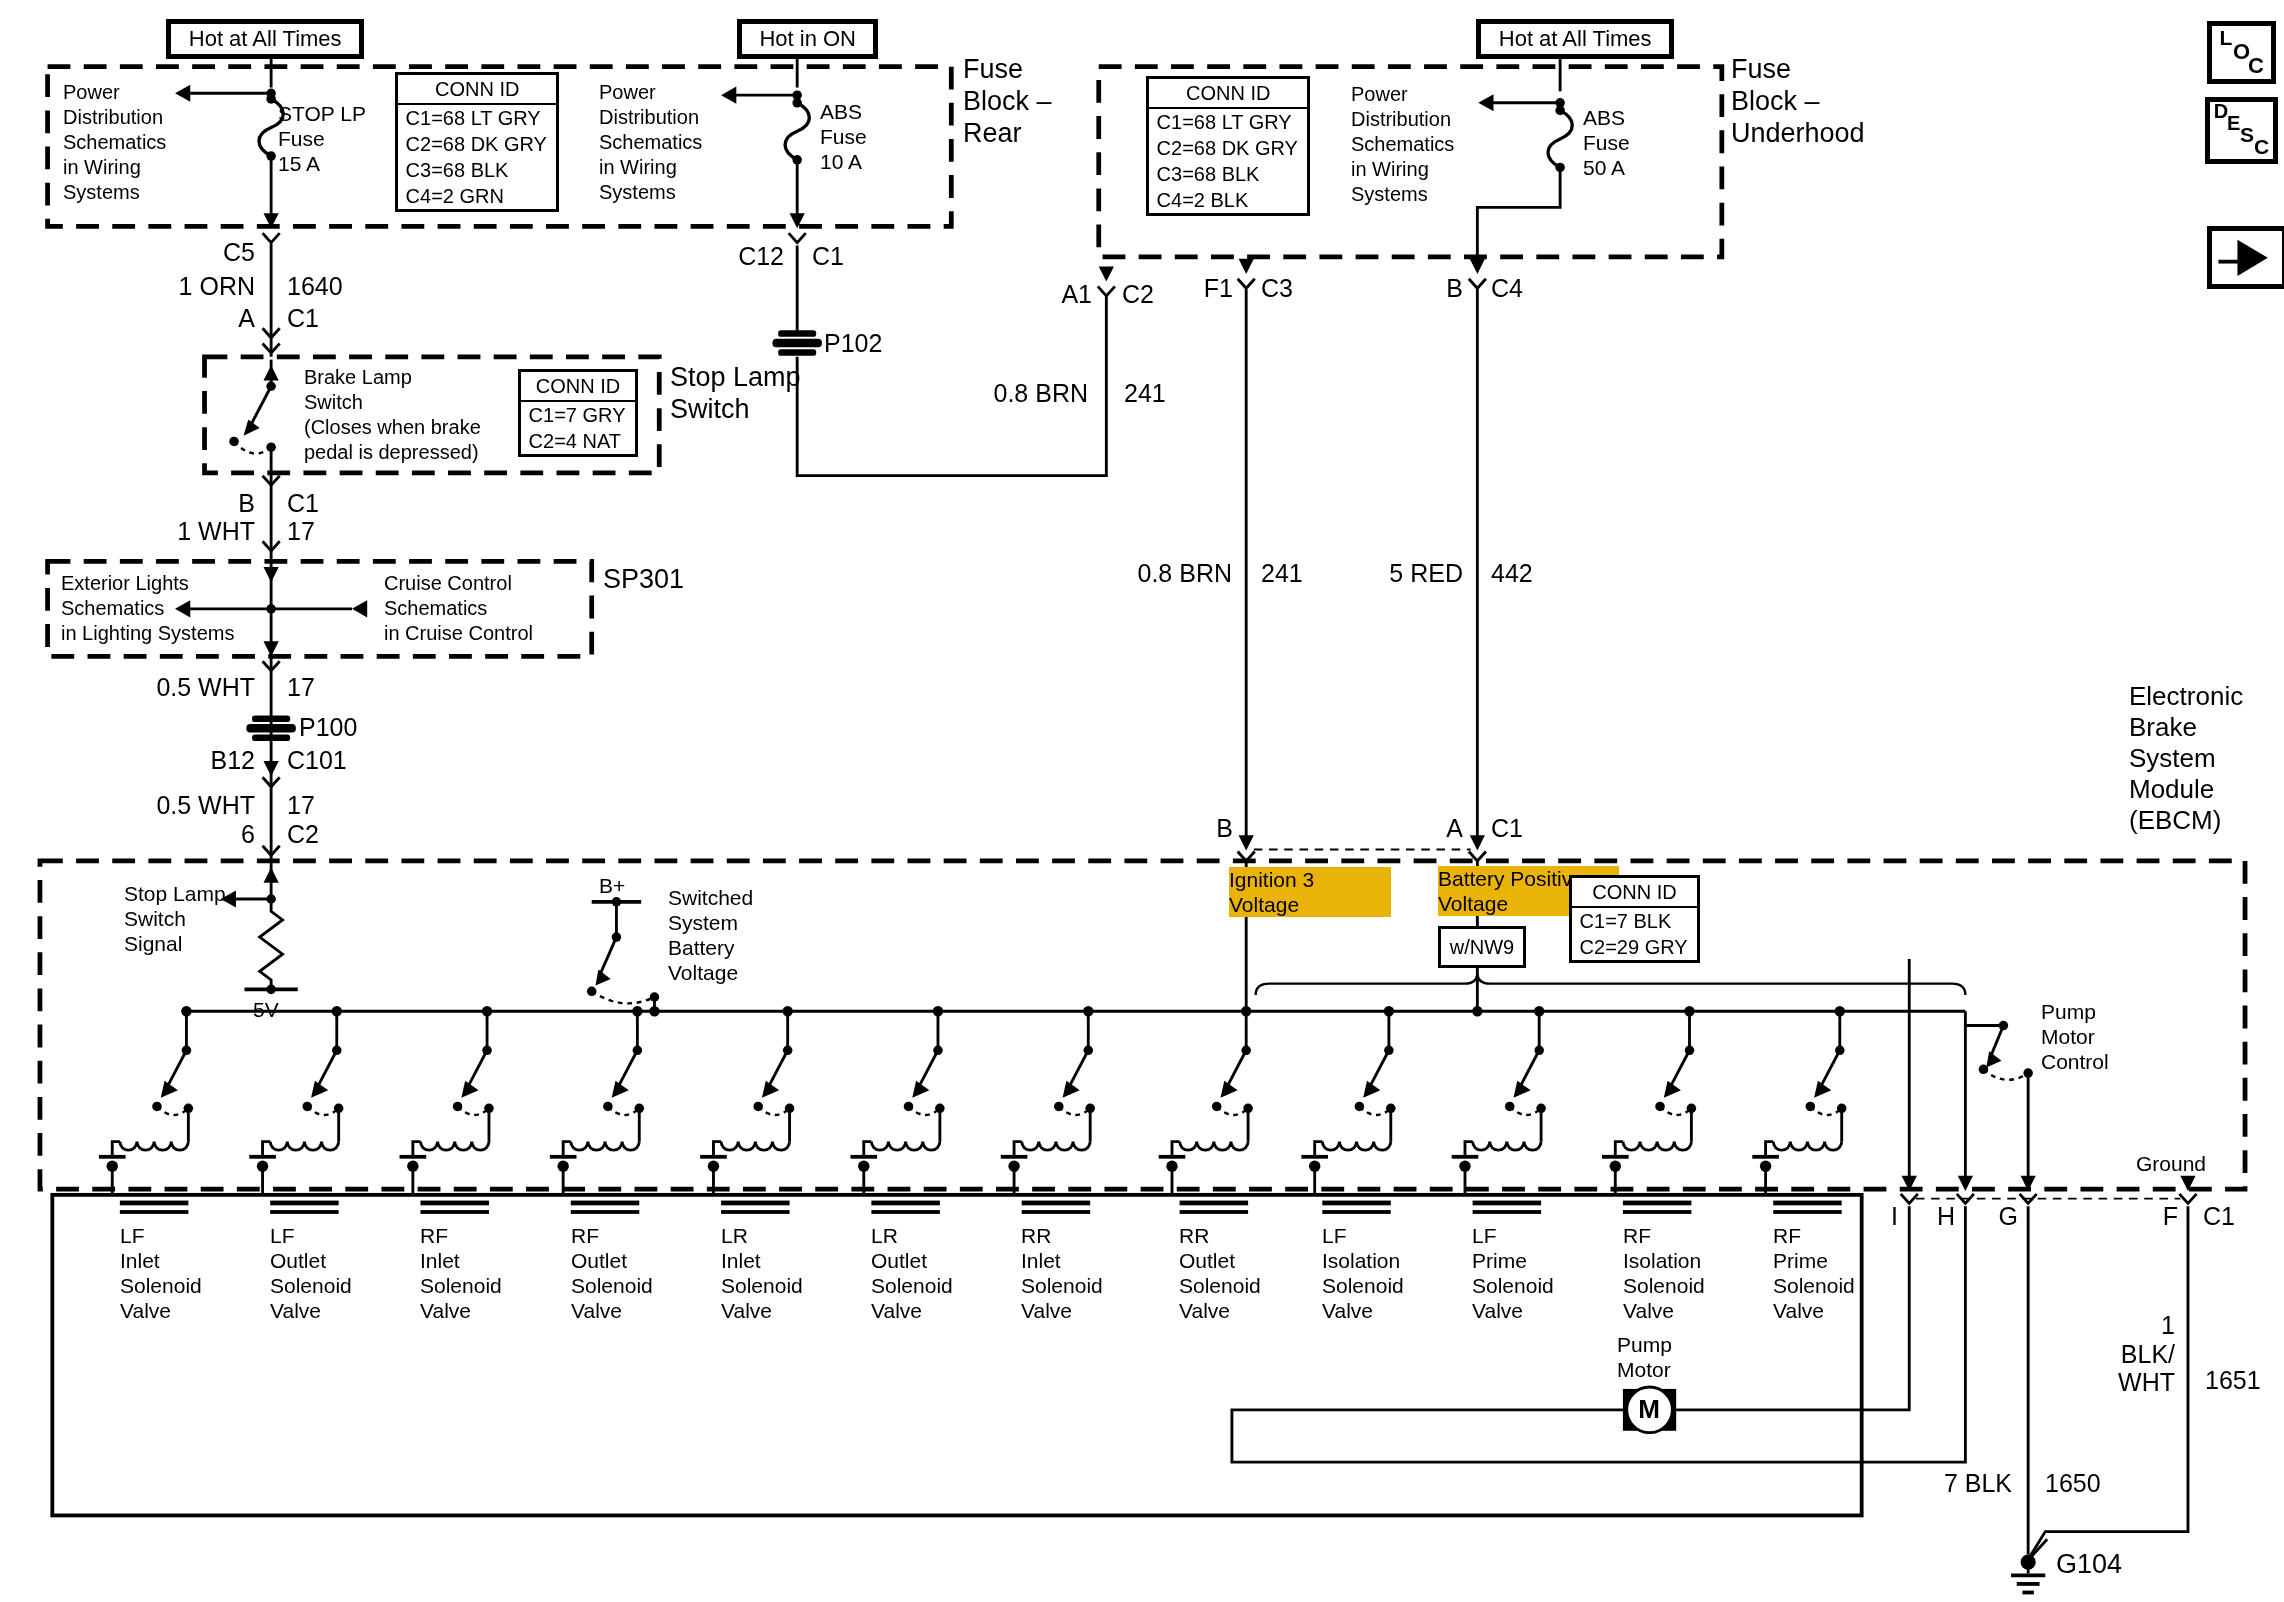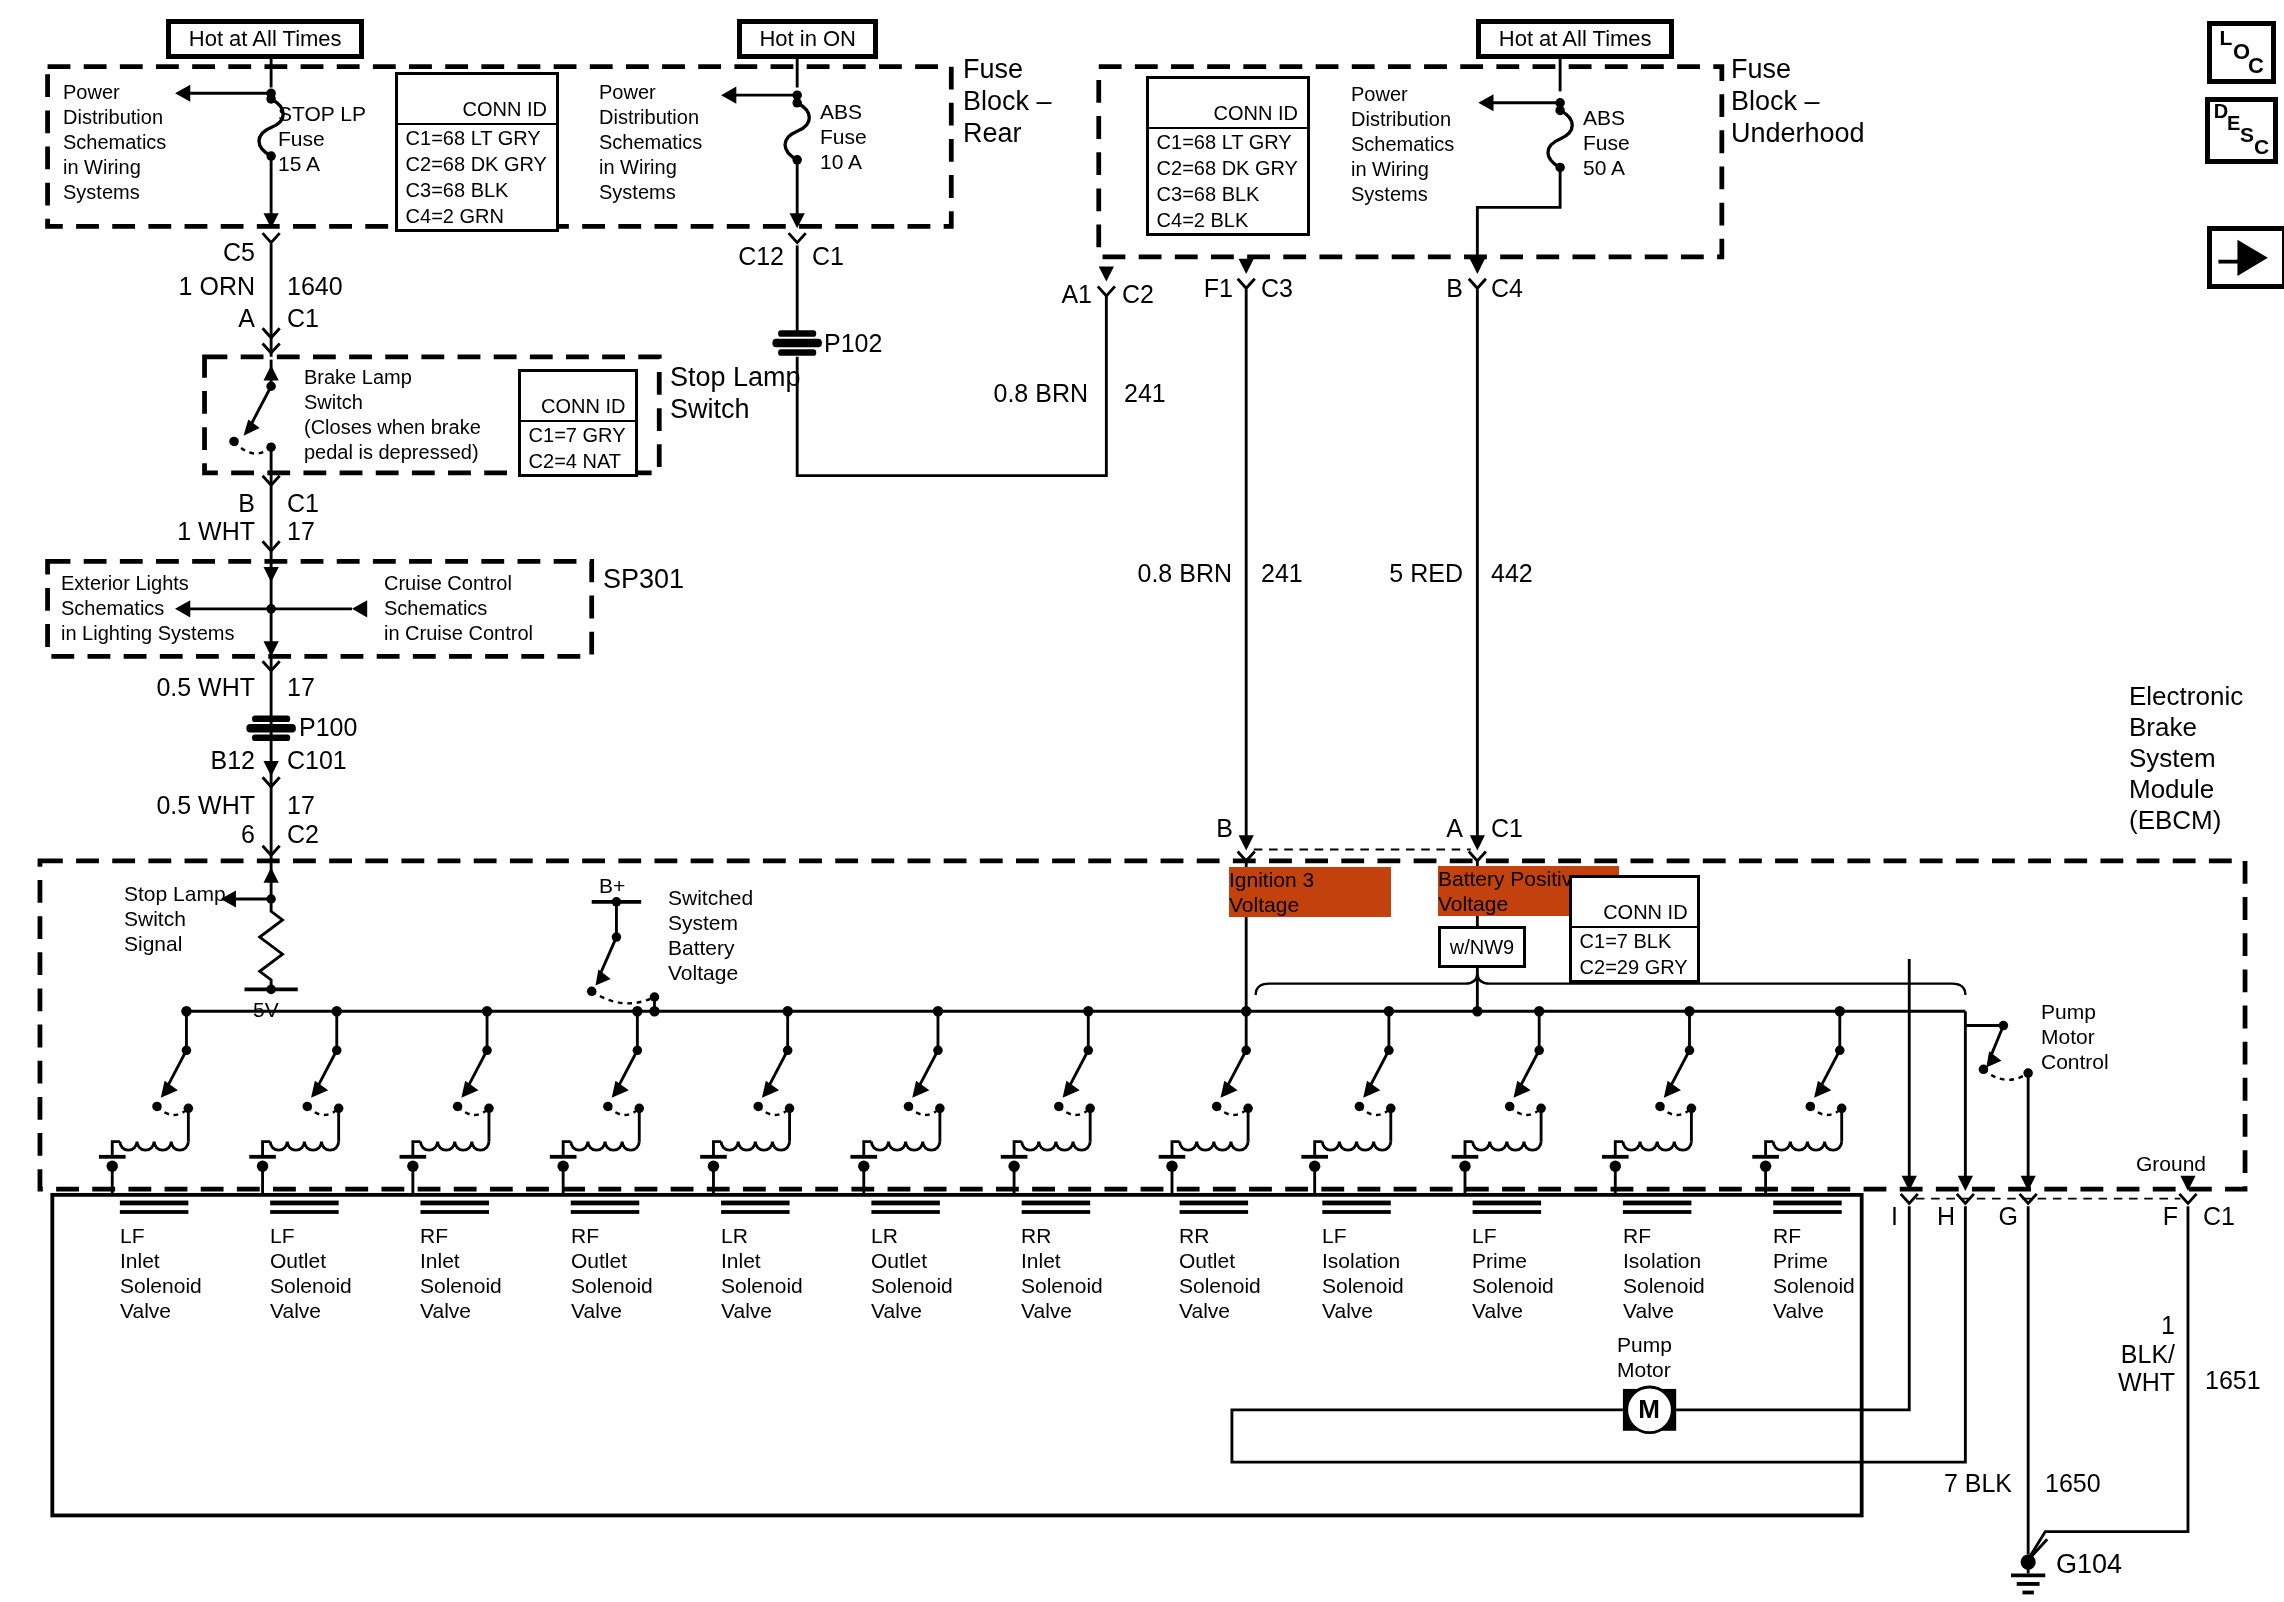--- a/index.html
+++ b/index.html
@@ -6,25 +6,25 @@
   .canvas{position:relative;width:2285px;height:1603px;background:#fff;
           font-family:"Liberation Sans",sans-serif;color:#000;overflow:hidden;}
   svg.art{position:absolute;left:0;top:0;}
   .t{position:absolute;font-size:21px;line-height:25px;white-space:pre-line;}
   .t21{font-size:20px;line-height:25px;}
   .t26{font-size:25px;line-height:28.5px;}
   .t27{font-size:26px;line-height:31px;}
   .t28{font-size:27px;line-height:32px;}
   .lh30{line-height:28.5px;}
   .ra{text-align:right;}
-  .bg{background:#c2410c;}
+  .bg{background:#eab308;}
   .hot{position:absolute;border:5.7px solid #000;background:#fff;display:flex;
        align-items:center;justify-content:center;font-size:22px;white-space:nowrap;padding:0 5.7px;}
   .conn{position:absolute;border:3.8px solid #000;background:#fff;font-size:20px;line-height:24px;white-space:nowrap;}
-  .conn .ct{border-bottom:2.9px solid #000;text-align:right;padding:1.9px 9.5px;margin-top:20px;}
+  .conn .ct{border-bottom:2.9px solid #000;text-align:center;padding:1.9px 9.5px;}
   .conn .cr{padding:1px 9.5px 1px 7.6px;}
   .nw9{position:absolute;border:3.8px solid #000;background:#fff;font-size:20px;
        display:flex;align-items:center;justify-content:center;}
   .ibox{position:absolute;border:5.7px solid #000;background:#fff;}
   .ibox span{position:absolute;font-weight:bold;}
   .mlabel{position:absolute;font-size:26px;font-weight:bold;text-align:center;}
 </style>
 </head>
 <body>
 

